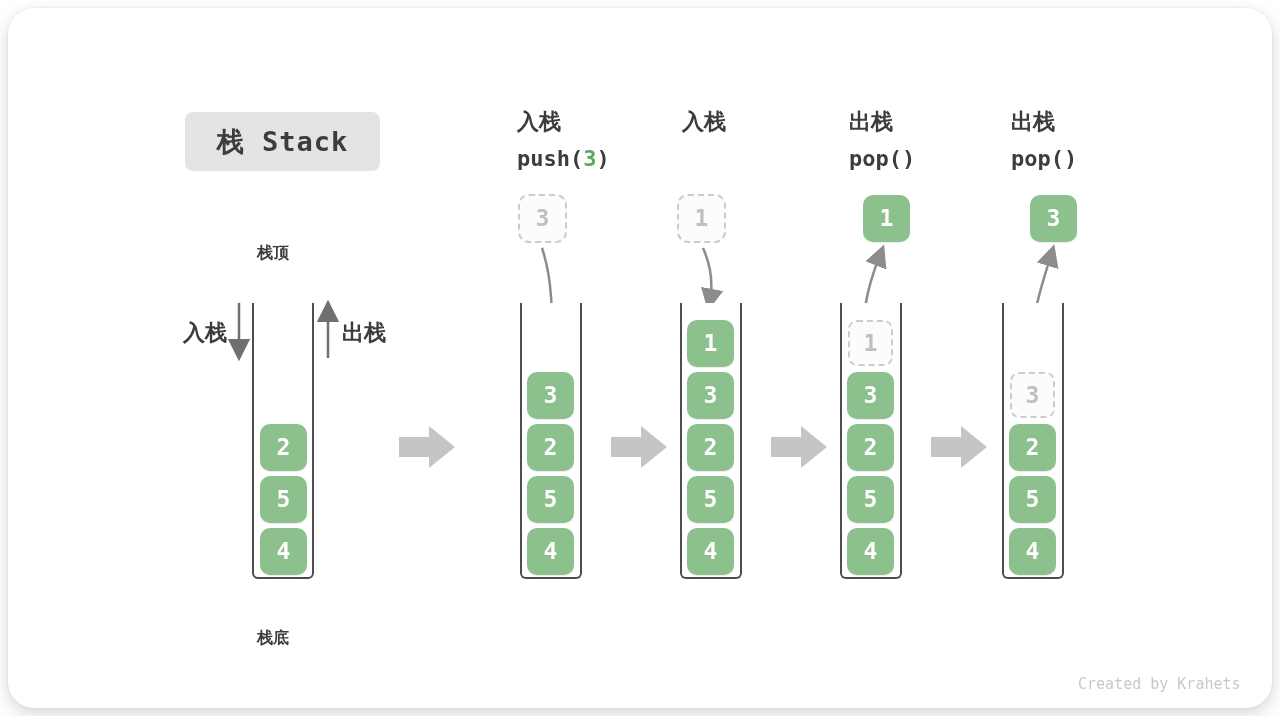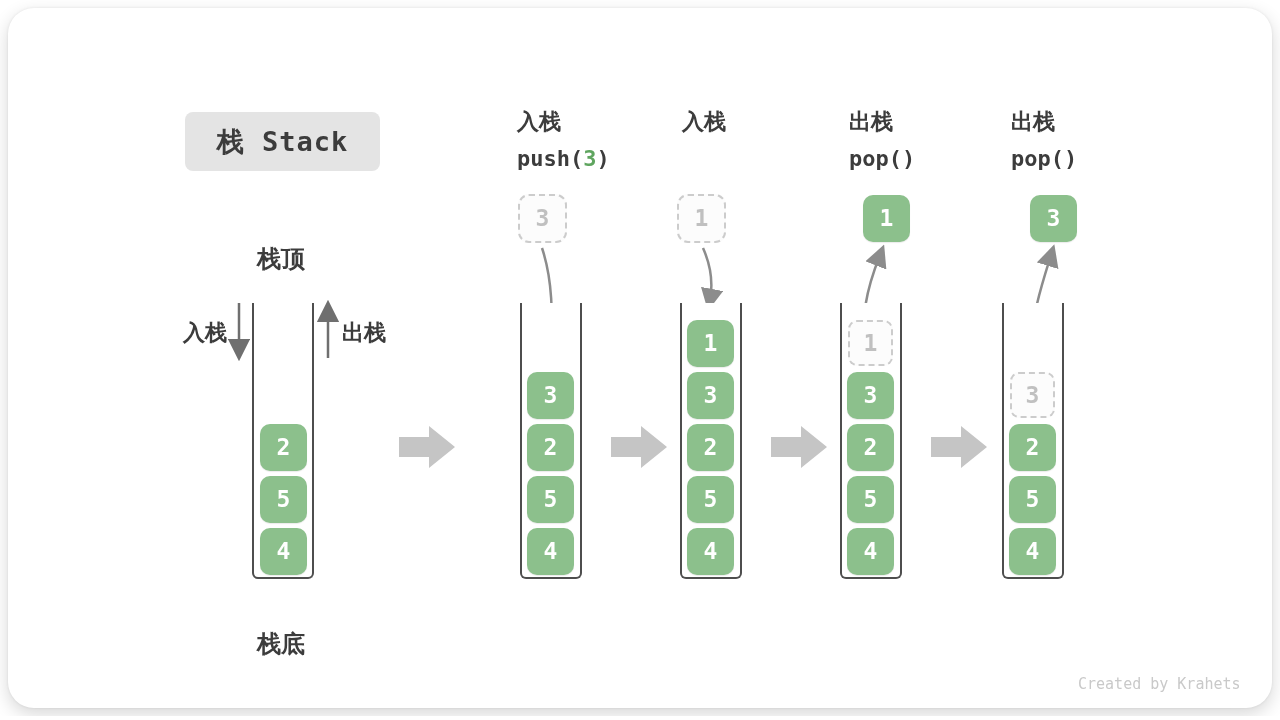--- a/index.html
+++ b/index.html
@@ -16,21 +16,21 @@
 
   .title-box {
     left:185px; top:112px; width:195px; height:59px;
     background:#e4e4e4; border-radius:8px;
     display:flex; align-items:center; justify-content:center;
     font-family:"DejaVu Sans Mono", monospace;
     font-size:27px; font-weight:700; color:#3c3c3c; letter-spacing:1px;
   }
 
   .side-label {
-    font-size:24px; font-weight:700; color:#3c3c3c; white-space:nowrap;text-align:right;
+    font-size:16px; font-weight:700; color:#3c3c3c; white-space:nowrap;text-align:right;
   }
   .flow-label {
     font-size:22px; font-weight:700; color:#3c3c3c; white-space:nowrap;
   }
 
   .op-header { width:150px; }
   .op-line1 { font-size:22px; font-weight:700; color:#3c3c3c; }
   .op-line2 {
     margin-top:9px; font-family:"DejaVu Sans Mono", monospace;
     font-size:22px; font-weight:700; color:#3c3c3c; white-space:nowrap;

